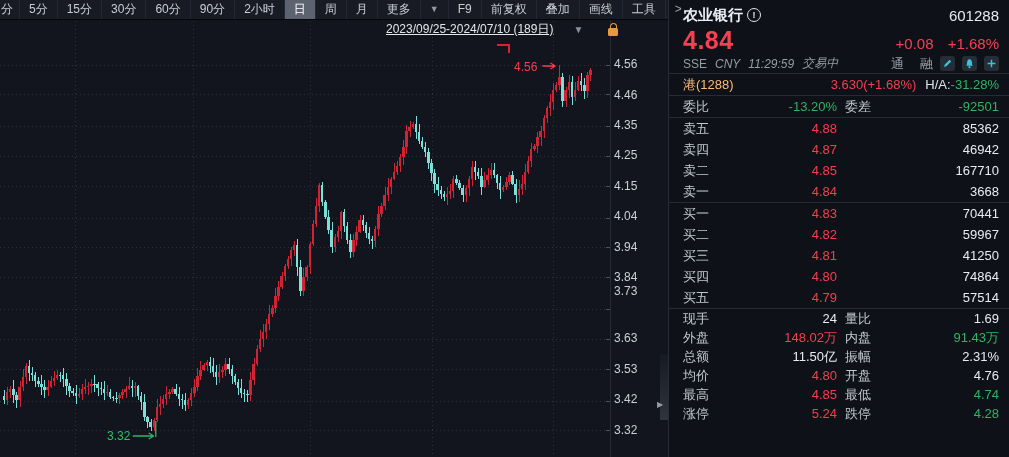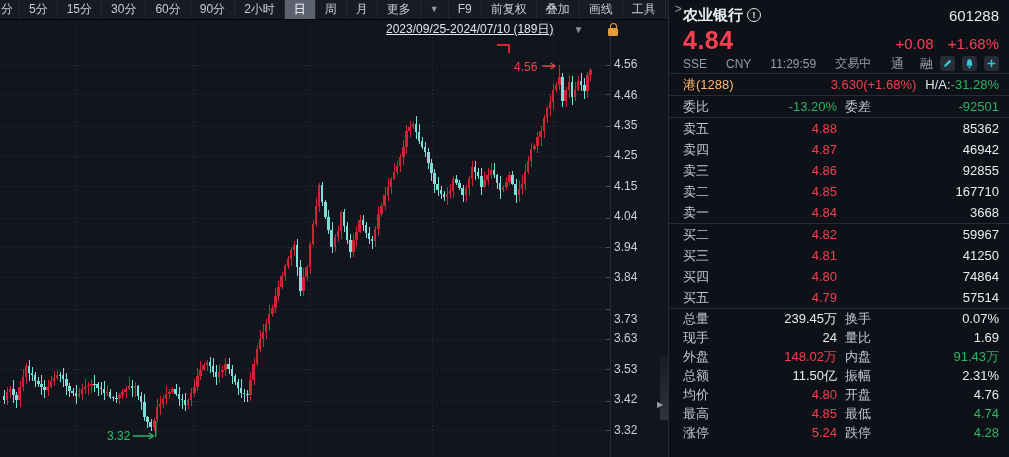--- a/index.html
+++ b/index.html
@@ -39,21 +39,21 @@
   .ph-row1{display:flex;justify-content:space-between;align-items:center;height:22px;}
   .ph-name{font-size:15px;font-weight:bold;color:#eceef2;display:flex;align-items:center;}
   .info-i{width:12px;height:12px;border:1px solid #dfe2e7;border-radius:50%;font-size:9px;line-height:12px;
           text-align:center;margin-left:4px;font-weight:bold;color:#dfe2e7;}
   .ph-code{font-size:15px;color:#e8eaee;margin-left:28px;}
   .ph-row2{display:flex;justify-content:space-between;align-items:baseline;height:28px;}
   .ph-price{font-size:25px;font-weight:bold;color:#f64152;letter-spacing:.5px;}
   .ph-chg{font-size:15px;color:#f64152;}
   .ph-chg .pct{margin-left:10px;}
   .ph-row3{display:flex;align-items:center;height:19px;font-size:12px;color:#969da7;}
-  .g8{margin-left:19px;}
+  .g8{margin-left:8px;font-style:italic;}
   .badge{margin-left:16px;color:#9aa1ab;font-size:13px;}
   .badge.mla{margin-left:auto;}
   .mini-icon{width:15px;height:15px;background:#262d37;border-radius:3px;display:flex;
              align-items:center;justify-content:center;margin-left:7px;cursor:pointer;}
   .sep{border-top:1px solid #262b35;}
   .hk{display:flex;align-items:center;height:21px;padding:0 10px 0 14px;font-size:13px;}
   .hk-label{color:#fdba74;}
   .hk-val{margin-left:auto;color:#f2404e;}
   .hk-ha{margin-left:9px;color:#dfe2e8;}
   .hk-hav{color:#2fb365;}
@@ -518,21 +518,21 @@
     </div>
 
     <div class="ytick" style="top:57px">4.56</div>
     <div class="ytick" style="top:88px">4.46</div>
     <div class="ytick" style="top:118px">4.35</div>
     <div class="ytick" style="top:148px">4.25</div>
     <div class="ytick" style="top:179px">4.15</div>
     <div class="ytick" style="top:209px">4.04</div>
     <div class="ytick" style="top:240px">3.94</div>
     <div class="ytick" style="top:270px">3.84</div>
-    <div class="ytick" style="top:312px">3.73</div>
+    <div class="ytick" style="top:284px">3.73</div>
     <div class="ytick" style="top:331px">3.63</div>
     <div class="ytick" style="top:362px">3.53</div>
     <div class="ytick" style="top:392px">3.42</div>
     <div class="ytick" style="top:423px">3.32</div>
 
     <div class="ann ann-high">4.56</div>
     <div class="ann ann-low">3.32</div>
     <div class="corner-mark"></div>
 
     <div class="handle-strip">
@@ -603,37 +603,37 @@
         <span class="plabel">卖五</span>
         <span class="pprice">4.88</span>
         <span class="pvol">85362</span>
       </div>
     <div class="prow">
         <span class="plabel">卖四</span>
         <span class="pprice">4.87</span>
         <span class="pvol">46942</span>
       </div>
     <div class="prow">
-        <span class="plabel">卖三</span>
-        <span class="pprice">4.86</span>
-        <span class="pvol">92855</span>
-      </div>
-    <div class="prow">
         <span class="plabel">卖二</span>
         <span class="pprice">4.85</span>
         <span class="pvol">167710</span>
       </div>
     <div class="prow">
         <span class="plabel">卖一</span>
         <span class="pprice">4.84</span>
         <span class="pvol">3668</span>
       </div>
 
     <div class="sep"></div>
     <div class="prow">
+        <span class="plabel">买一</span>
+        <span class="pprice">4.83</span>
+        <span class="pvol">70441</span>
+      </div>
+    <div class="prow">
         <span class="plabel">买二</span>
         <span class="pprice">4.82</span>
         <span class="pvol">59967</span>
       </div>
     <div class="prow">
         <span class="plabel">买三</span>
         <span class="pprice">4.81</span>
         <span class="pvol">41250</span>
       </div>
     <div class="prow">
@@ -641,26 +641,20 @@
         <span class="pprice">4.80</span>
         <span class="pvol">74864</span>
       </div>
     <div class="prow">
         <span class="plabel">买五</span>
         <span class="pprice">4.79</span>
         <span class="pvol">57514</span>
       </div>
 
     <div class="sep"></div>
-    <div class="srow">
-        <span class="sl1">总量</span>
-        <span class="sv1 white">239.45万</span>
-        <span class="sl2">换手</span>
-        <span class="sv2 white">0.07%</span>
-      </div>
     <div class="srow">
         <span class="sl1">现手</span>
         <span class="sv1 white">24</span>
         <span class="sl2">量比</span>
         <span class="sv2 white">1.69</span>
       </div>
     <div class="srow">
         <span class="sl1">外盘</span>
         <span class="sv1 red">148.02万</span>
         <span class="sl2">内盘</span>

